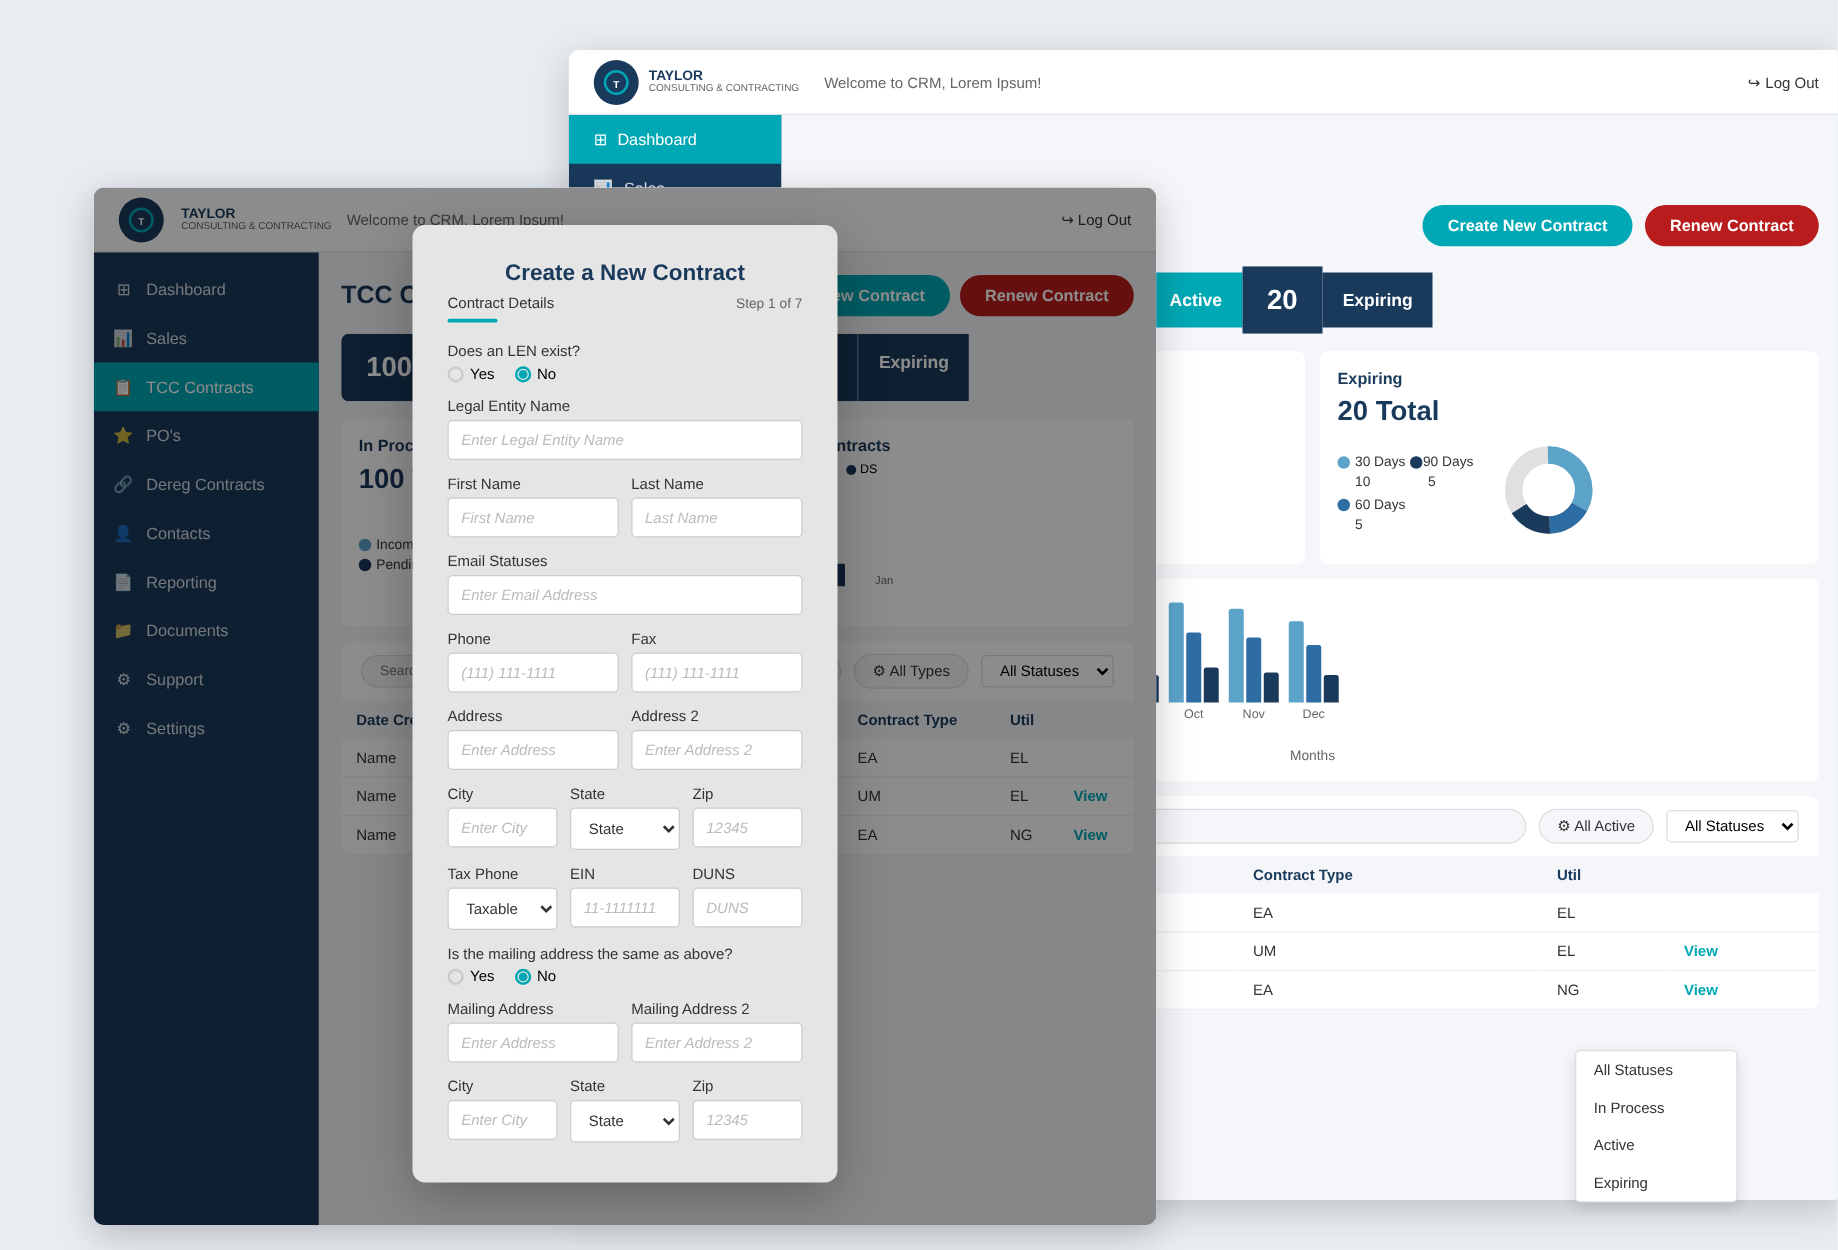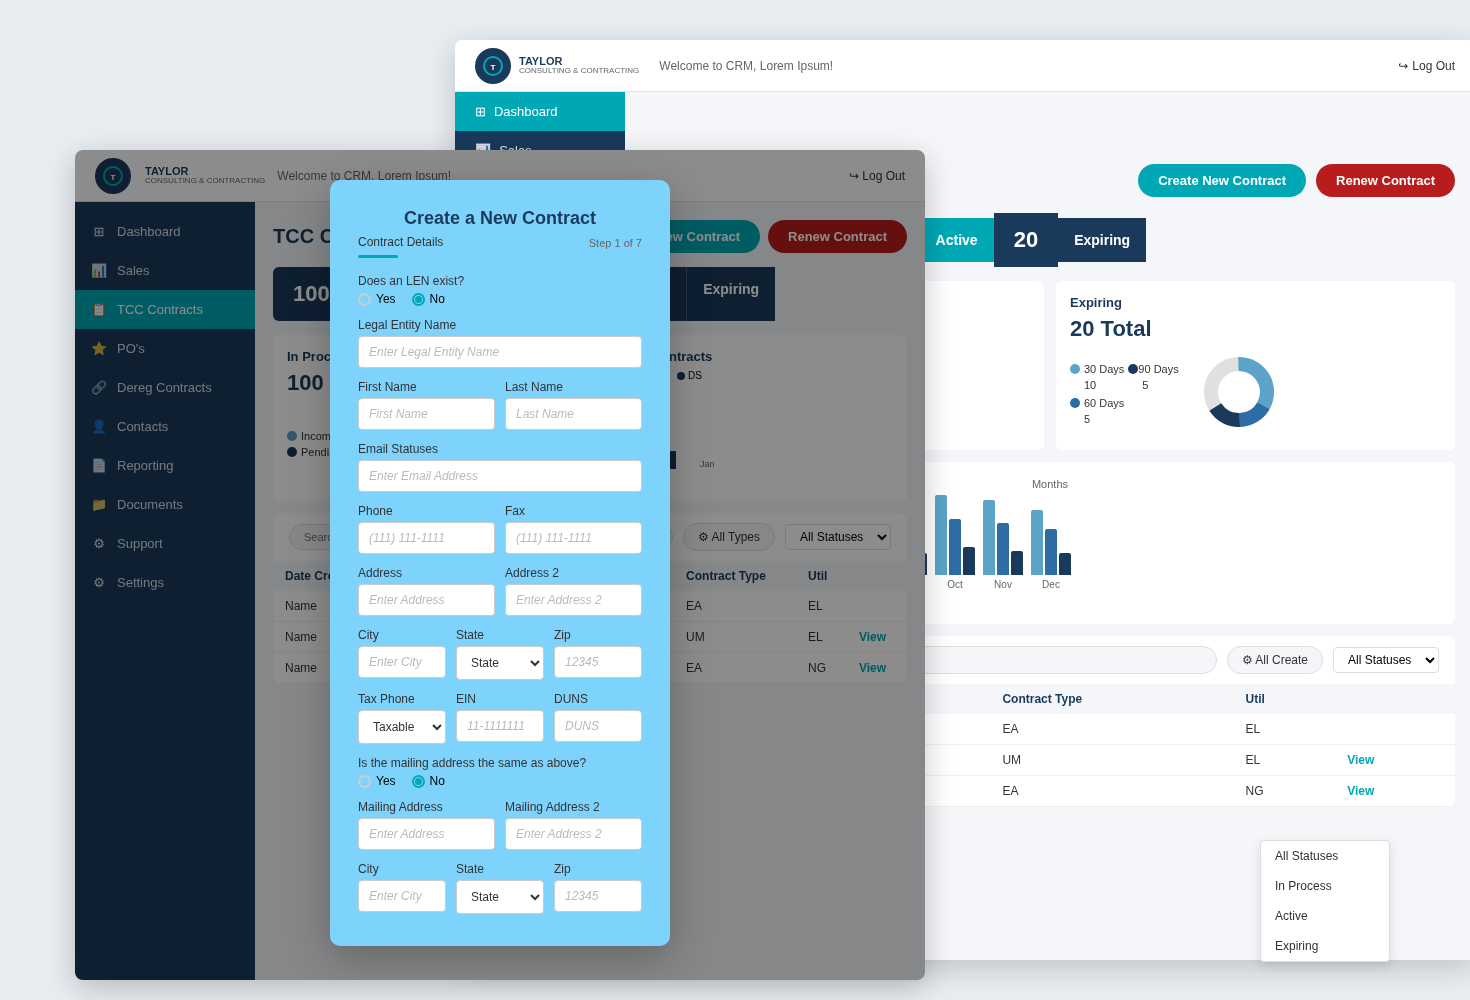--- a/index.html
+++ b/index.html
@@ -147,21 +147,21 @@
       position: absolute;
       top: 0; left: 0; right: 0; bottom: 0;
       background: rgba(0,0,0,0.45);
       display: flex;
       align-items: flex-start;
       justify-content: center;
       z-index: 20;
       padding-top: 30px;
     }
     .modal {
-      background: #7dd3fc;
+      background: #e5e5e5;
       border-radius: 10px;
       width: 340px;
       max-height: 860px;
       overflow-y: auto;
       box-shadow: 0 12px 40px rgba(0,0,0,0.25);
       padding: 28px 28px 20px;
     }
     .modal-title { font-size: 18px; font-weight: 700; color: #1a3a5c; text-align: center; margin-bottom: 6px; }
     .modal-subtitle { font-size: 12px; color: #333; margin-bottom: 2px; }
     .step-bar { height: 3px; background: #00a8b5; border-radius: 2px; margin-bottom: 16px; }
@@ -304,21 +304,20 @@
               <circle cx="40" cy="40" r="28" fill="none" stroke="#5ba3c9" stroke-width="14" stroke-dasharray="58 117" stroke-dashoffset="0" transform="rotate(-90 40 40)"></circle>
               <circle cx="40" cy="40" r="28" fill="none" stroke="#2e6da4" stroke-width="14" stroke-dasharray="29 146" stroke-dashoffset="-58" transform="rotate(-90 40 40)"></circle>
               <circle cx="40" cy="40" r="28" fill="none" stroke="#1a3a5c" stroke-width="14" stroke-dasharray="29 146" stroke-dashoffset="-87" transform="rotate(-90 40 40)"></circle>
             </svg>
           </div>
         </div>
       </div>
     </div>
 
     <div class="bar-chart-card" style="margin-bottom:12px;">
-      <div style="text-align:center; font-size:11px; color:#666; margin-top:2px;">Months</div>
       <div style="display:flex; align-items:flex-end; gap:10px; height:120px; padding-bottom:20px; position:relative;">
         <div style="position:absolute;left:0;top:0;bottom:20px;display:flex;flex-direction:column;justify-content:space-between;font-size:10px;color:#999;width:30px;text-align:right;">
           <span>100</span>
             <span>80</span>
             <span>60</span>
             <span>40</span>
             <span>20</span>
             <span>0</span>
         </div>
         <div style="flex:1; display:flex; align-items:flex-end; gap:8px; padding-left:36px;">
@@ -381,26 +380,27 @@
           <div style="display:flex;flex-direction:column;align-items:center;">
             <div style="display:flex;align-items:flex-end;gap:2px;">
               <div style="width:12px;height:65px;background:#5ba3c9;border-radius:2px 2px 0 0;"></div>
               <div style="width:12px;height:46px;background:#2e6da4;border-radius:2px 2px 0 0;"></div>
               <div style="width:12px;height:22px;background:#1a3a5c;border-radius:2px 2px 0 0;"></div>
             </div>
             <div style="font-size:10px;color:#666;margin-top:4px;">Dec</div>
           </div>
         </div>
       </div>
+      <div style="text-align:center; font-size:11px; color:#666; margin-top:2px;">Months</div>
     </div>
 
     <div class="table-card">
       <div class="table-header-row">
         <input class="search-input-bg" type="text" placeholder="Search by Legal Entity or Contract ID" style="">
-        <div class="filter-btn">⚙ <span>All Create</span></div>
+        <div class="filter-btn">⚙ <span>All Active</span></div>
         <select class="status-dropdown">
           <option>All Statuses</option>
           <option>In Process</option>
           <option>Active</option>
           <option>Expiring</option>
         </select>
       </div>
       <table>
         <thead>
           <tr>

